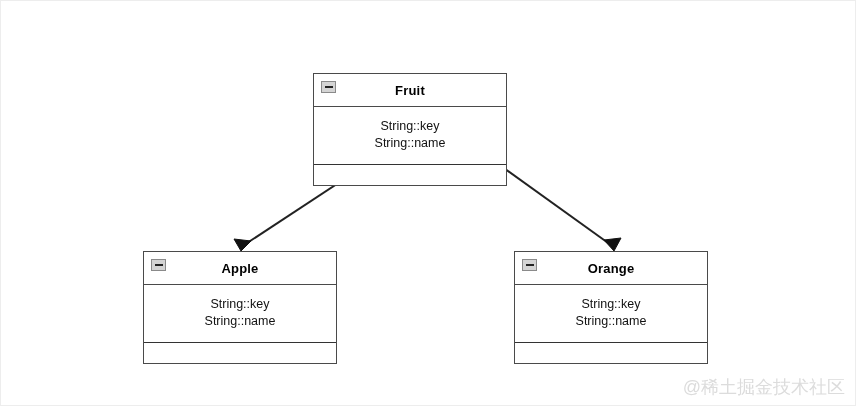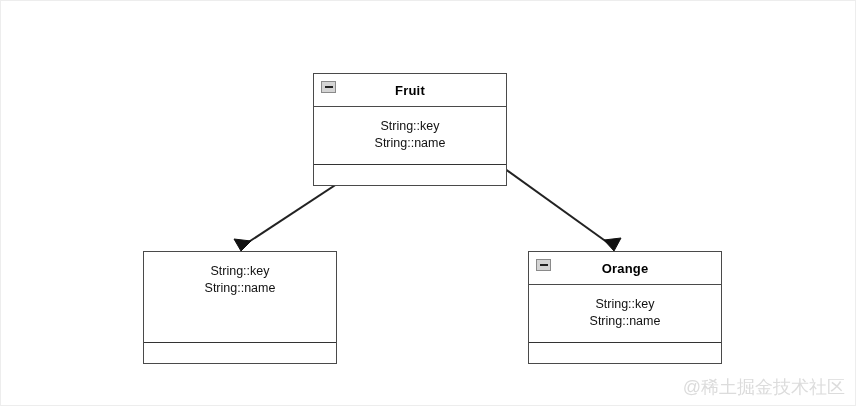--- a/index.html
+++ b/index.html
@@ -141,28 +141,32 @@
       <span class="uml-title">Fruit</span>
     </div>
     <div class="uml-attributes">
       <span class="attr-line">String::key</span>
       <span class="attr-line">String::name</span>
     </div>
     <div class="uml-operations"></div>
   </div>
 
   <div class="uml-class" id="class-apple" style="left:142px; top:250px; width:194px; height:113px;">
+    <div class="uml-header">
+      <span class="collapse-icon"></span>
+      <span class="uml-title">Apple</span>
+    </div>
     <div class="uml-attributes">
       <span class="attr-line">String::key</span>
       <span class="attr-line">String::name</span>
     </div>
     <div class="uml-operations"></div>
   </div>
 
-  <div class="uml-class" id="class-orange" style="left:527px; top:250px; width:194px; height:113px;">
+  <div class="uml-class" id="class-orange" style="left:513px; top:250px; width:194px; height:113px;">
     <div class="uml-header">
       <span class="collapse-icon"></span>
       <span class="uml-title">Orange</span>
     </div>
     <div class="uml-attributes">
       <span class="attr-line">String::key</span>
       <span class="attr-line">String::name</span>
     </div>
     <div class="uml-operations"></div>
   </div>

